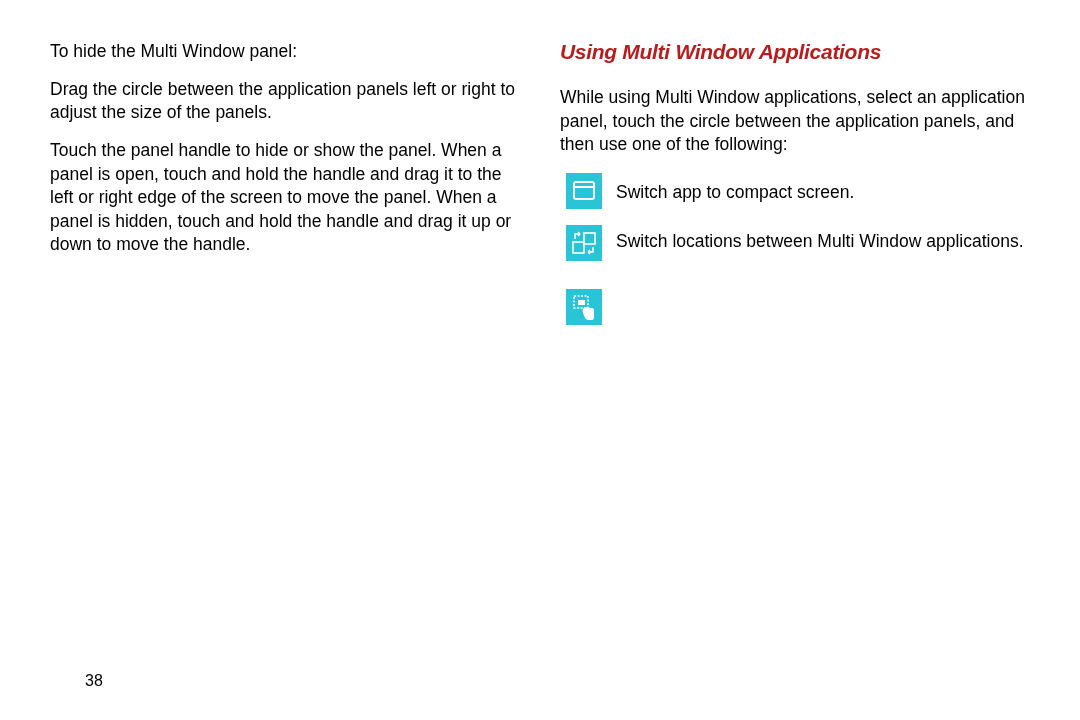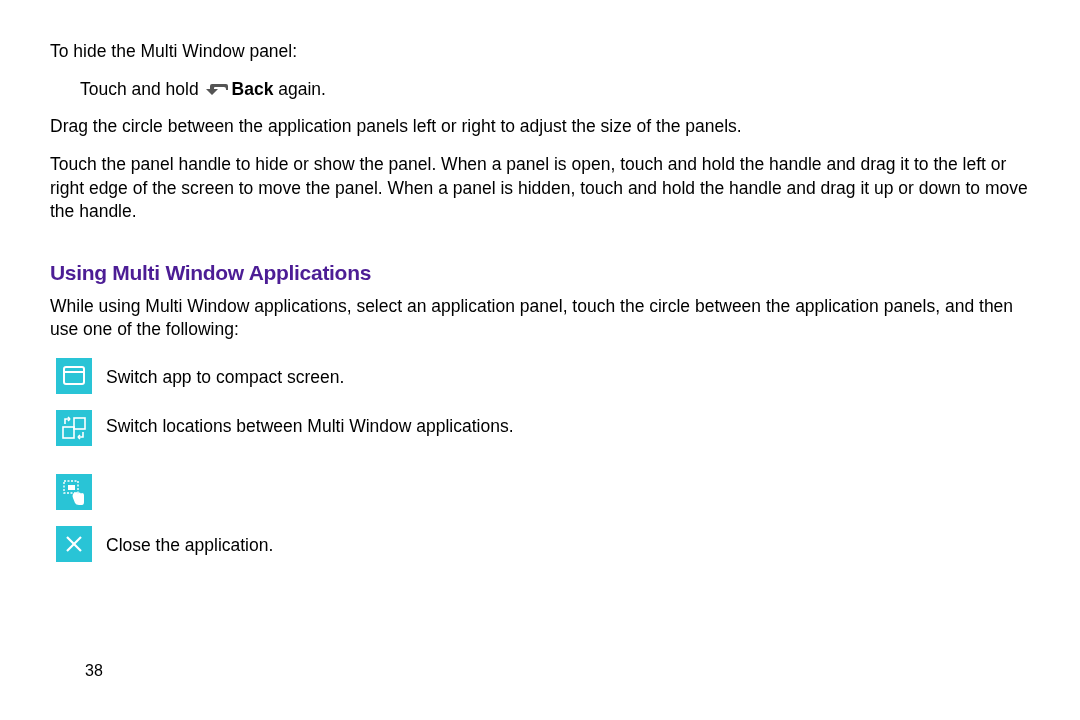--- a/index.html
+++ b/index.html
@@ -12,42 +12,42 @@
       height: 720px;
       background: #fff;
       font-family: Arial, Helvetica, sans-serif;
       font-size: 17.5px;
       color: #000;
       position: relative;
       padding: 40px 50px 30px 50px;
     }
     .columns {
       display: flex;
-      gap: 23px;
-      flex-direction: column;
+      gap: 40px;
     }
     .col {
       flex: 1;
       min-width: 0;
     }
     .para {
       line-height: 1.35;
       margin-bottom: 14px;
     }
     .indent {
       padding-left: 30px;
     }
     .bold {
       font-weight: bold;
     }
     .section-heading {
-      color: #4c1d95;
+      color: #b91c1c;
       font-weight: bold;
+      font-style: italic;
       font-size: 21px;
-      margin-bottom: 10px;
+      margin-bottom: 22px;
       letter-spacing: -0.3px;
     }
     .icon-row {
       display: flex;
       align-items: center;
       gap: 14px;
       margin-bottom: 14px;
       margin-left: 6px;
     }
     .icon-box {
@@ -61,21 +61,21 @@
       position: relative;
       margin-top: 2px;
     }
     .icon-text {
       flex: 1;
       line-height: 1.35;
       padding-top: 5px;
     }
     .page-number {
       position: absolute;
-      bottom: 40px;
+      bottom: 30px;
       left: 85px;
       font-size: 16px;
     }
     .back-icon {
       display: inline-block;
       width: 24px;
       height: 16px;
       vertical-align: middle;
       margin: 0 2px;
     }
@@ -83,25 +83,20 @@
       flex: 1;
       line-height: 1.35;
     }
   </style>
 </head>
 <body>
 
 <div class="columns">
   <div class="col">
     <p class="para">To hide the Multi Window panel:</p>
-    <p class="para indent">
-      <span>Touch and hold </span><span class="back-icon"><svg viewBox="0 0 24 16" width="24" height="16">
-            <path d="M 22 3 Q 22 1 20 1 L 6 1 Q 4 1 4 3 L 4 6 L 0 6 L 6 12 L 12 6 L 8 6 L 8 5 Q 8 4 9 4 L 18 4 Q 20 4 20 6 L 20 7 L 22 7 Z" fill="#555"></path>
-          </svg></span><span class="bold">Back</span><span> again.</span>
-    </p>
     <p class="para">Drag the circle between the application panels left or right to adjust the size of the panels.</p>
     <p class="para">Touch the panel handle to hide or show the panel. When a panel is open, touch and hold the handle and drag it to the left or right edge of the screen to move the panel. When a panel is hidden, touch and hold the handle and drag it up or down to move the handle.</p>
   </div>
 
   <div class="col">
     <h3 class="section-heading">Using Multi Window Applications</h3>
     <p class="para">While using Multi Window applications, select an application panel, touch the circle between the application panels, and then use one of the following:</p>
 
     <div class="icon-row">
       <div class="icon-box">
@@ -130,26 +125,17 @@
     <div class="icon-row">
       <div class="icon-box" style="margin-top:14px;">
         <svg width="28" height="28" viewBox="0 0 28 28">
           <rect x="4" y="3" width="14" height="12" fill="none" stroke="#fff" stroke-width="1.4" stroke-dasharray="2 1.5"></rect>
           <rect x="8" y="7" width="7" height="5" fill="#fff"></rect>
           <path d="M 16 15 Q 14 14 13 16 Q 12 18 13 20 L 15 25 Q 16 27 19 27 L 22 27 Q 24 27 24 24 L 24 17 Q 24 15 22 15 Q 21 15 21 16 Q 21 14.5 19.5 14.5 Q 18 14.5 18 16 Q 18 14 16.5 14 Q 16 14 16 15 Z" fill="#fff"></path>
         </svg>
       </div>
     </div>
 
-    <div class="icon-row">
-      <div class="icon-box">
-        <svg width="20" height="20" viewBox="0 0 20 20">
-          <line x1="3" y1="3" x2="17" y2="17" stroke="#fff" stroke-width="2.2"></line>
-          <line x1="17" y1="3" x2="3" y2="17" stroke="#fff" stroke-width="2.2"></line>
-        </svg>
-      </div>
-      <div class="icon-text">Close the application.</div>
-    </div>
 
   </div>
 </div>
 
 <div class="page-number">38</div>
 
 </body></html>

